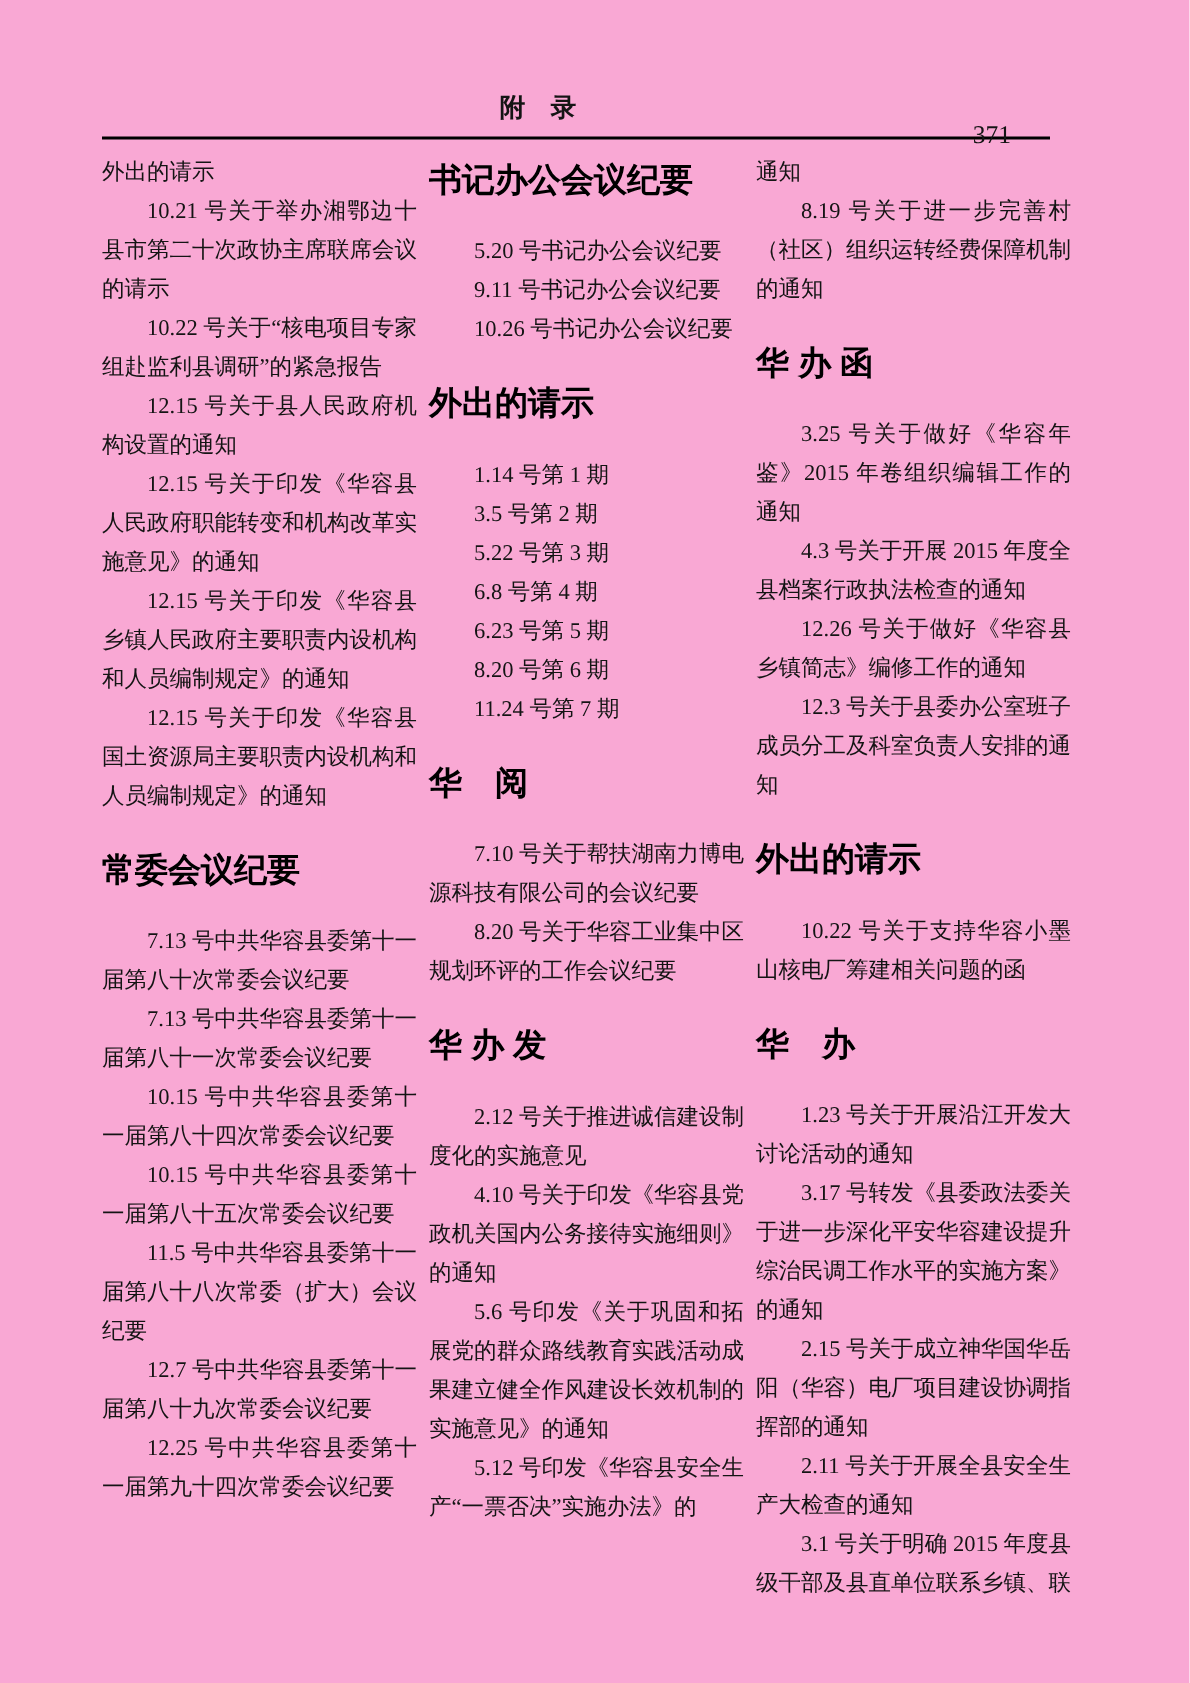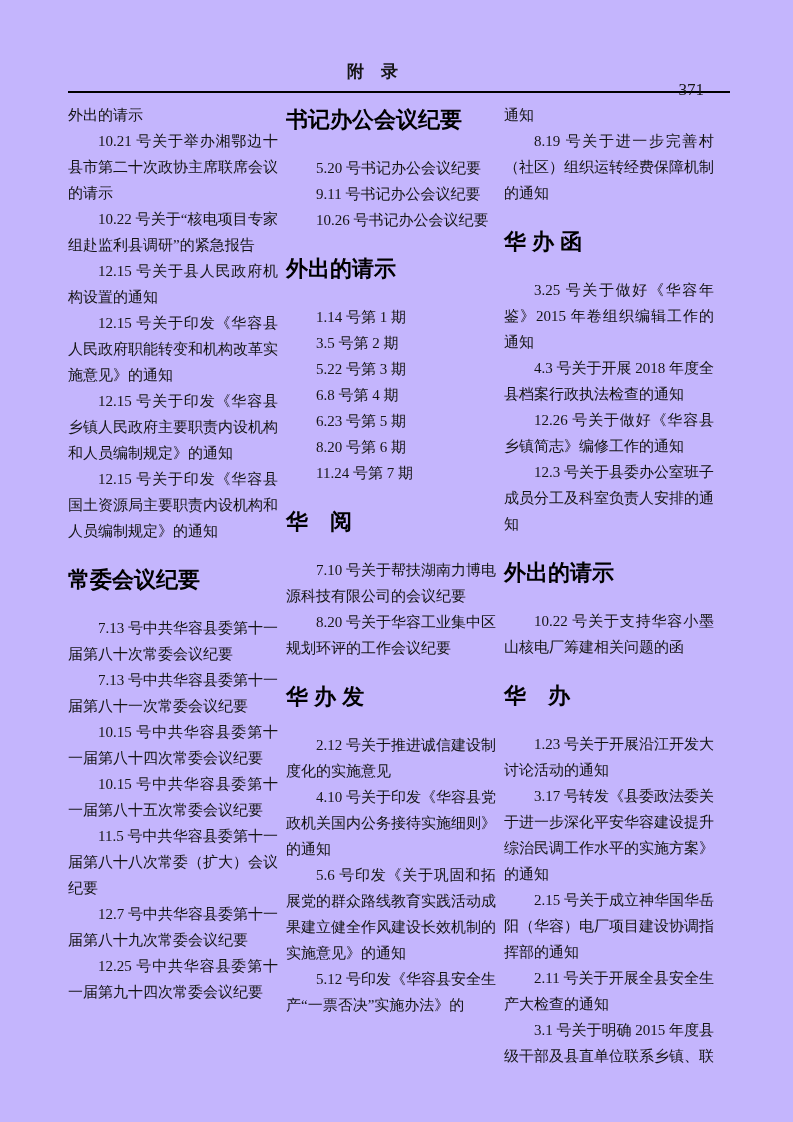--- a/index.html
+++ b/index.html
@@ -4,23 +4,23 @@
 <style>
   * { margin: 0; padding: 0; box-sizing: border-box; }
   html, body { width: 793px; height: 1122px; background: #ffffff; }
   body {
     font-family: "Liberation Serif", "DejaVu Serif", serif;
     color: #141414;
     -webkit-font-smoothing: antialiased;
   }
   .page {
     width: 793px; height: 1122px;
-    padding: 60px 63px 0 68px;
+    padding: 60px 93px 0 68px;
     overflow: hidden;
-    background: #c4b5fd;
+    background: #f9a8d4;
   }
   .pg-header { position: relative; height: 26px; }
   .pg-title {
     position: absolute; left: 46%; transform: translateX(-50%);
     font-size: 17px; font-weight: bold; white-space: pre;
   }
   .pg-num { position: absolute; right: 26px; top: 0; font-size: 17px; margin-top: 20px; }
   .rule { border-bottom: 2.5px solid #000; margin-top: 5px; }
   .columns { display: flex; gap: 8px; margin-top: 9px; }
   .col { flex: 0 0 210px; width: 210px; }
@@ -90,21 +90,21 @@
         <p class="entry">2.12 号关于推进诚信建设制度化的实施意见</p>
         <p class="entry">4.10 号关于印发《华容县党政机关国内公务接待实施细则》的通知</p>
         <p class="entry">5.6 号印发《关于巩固和拓展党的群众路线教育实践活动成果建立健全作风建设长效机制的实施意见》的通知</p>
         <p class="entry">5.12 号印发《华容县安全生产“一票否决”实施办法》的</p>
       </section>
     <section class="col">
         <p class="cont">通知</p>
         <p class="entry">8.19 号关于进一步完善村（社区）组织运转经费保障机制的通知</p>
         <h2 class="section">华 办 函</h2>
         <p class="entry">3.25 号关于做好《华容年鉴》2015 年卷组织编辑工作的通知</p>
-        <p class="entry">4.3 号关于开展 2018 年度全县档案行政执法检查的通知</p>
+        <p class="entry">4.3 号关于开展 2015 年度全县档案行政执法检查的通知</p>
         <p class="entry">12.26 号关于做好《华容县乡镇简志》编修工作的通知</p>
         <p class="entry">12.3 号关于县委办公室班子成员分工及科室负责人安排的通知</p>
         <h2 class="section">外出的请示</h2>
         <p class="entry">10.22 号关于支持华容小墨山核电厂筹建相关问题的函</p>
         <h2 class="section">华　办</h2>
         <p class="entry">1.23 号关于开展沿江开发大讨论活动的通知</p>
         <p class="entry">3.17 号转发《县委政法委关于进一步深化平安华容建设提升综治民调工作水平的实施方案》的通知</p>
         <p class="entry">2.15 号关于成立神华国华岳阳（华容）电厂项目建设协调指挥部的通知</p>
         <p class="entry">2.11 号关于开展全县安全生产大检查的通知</p>
         <p class="entry">3.1 号关于明确 2015 年度县级干部及县直单位联系乡镇、联</p>

